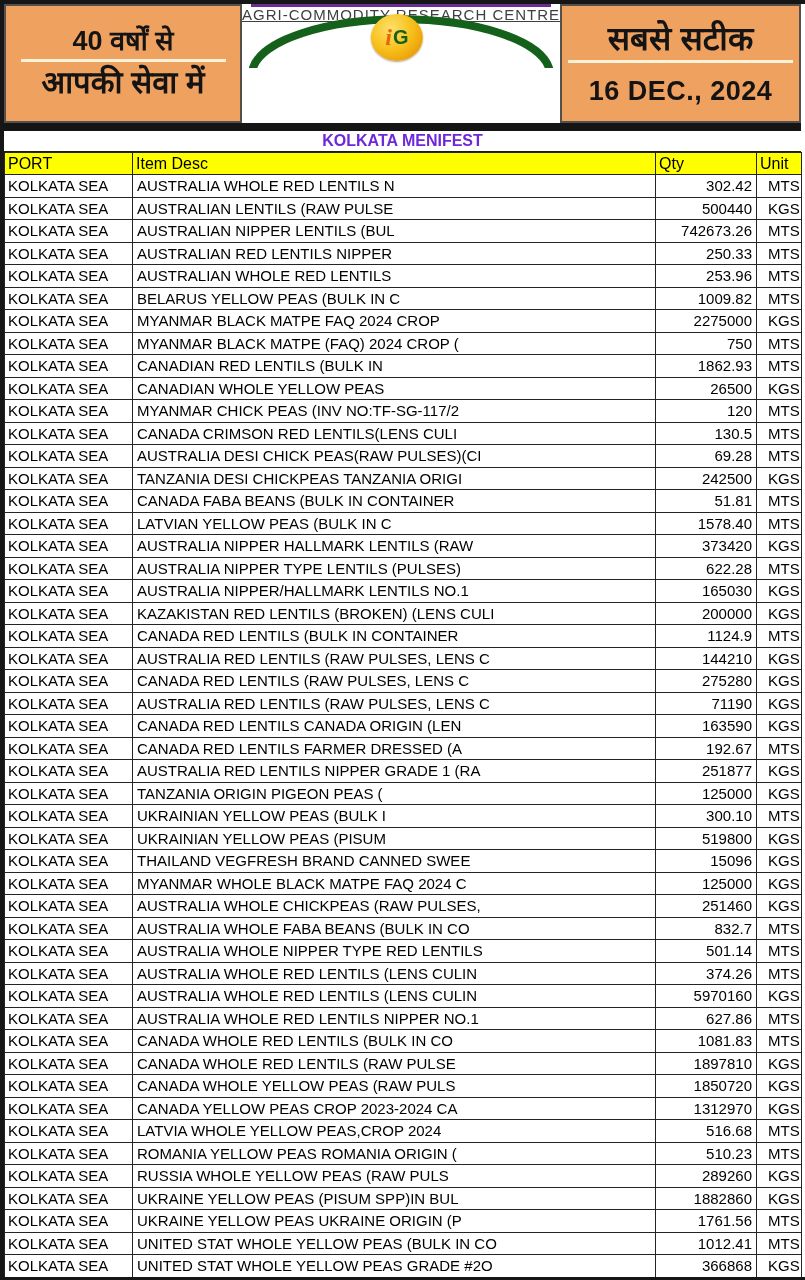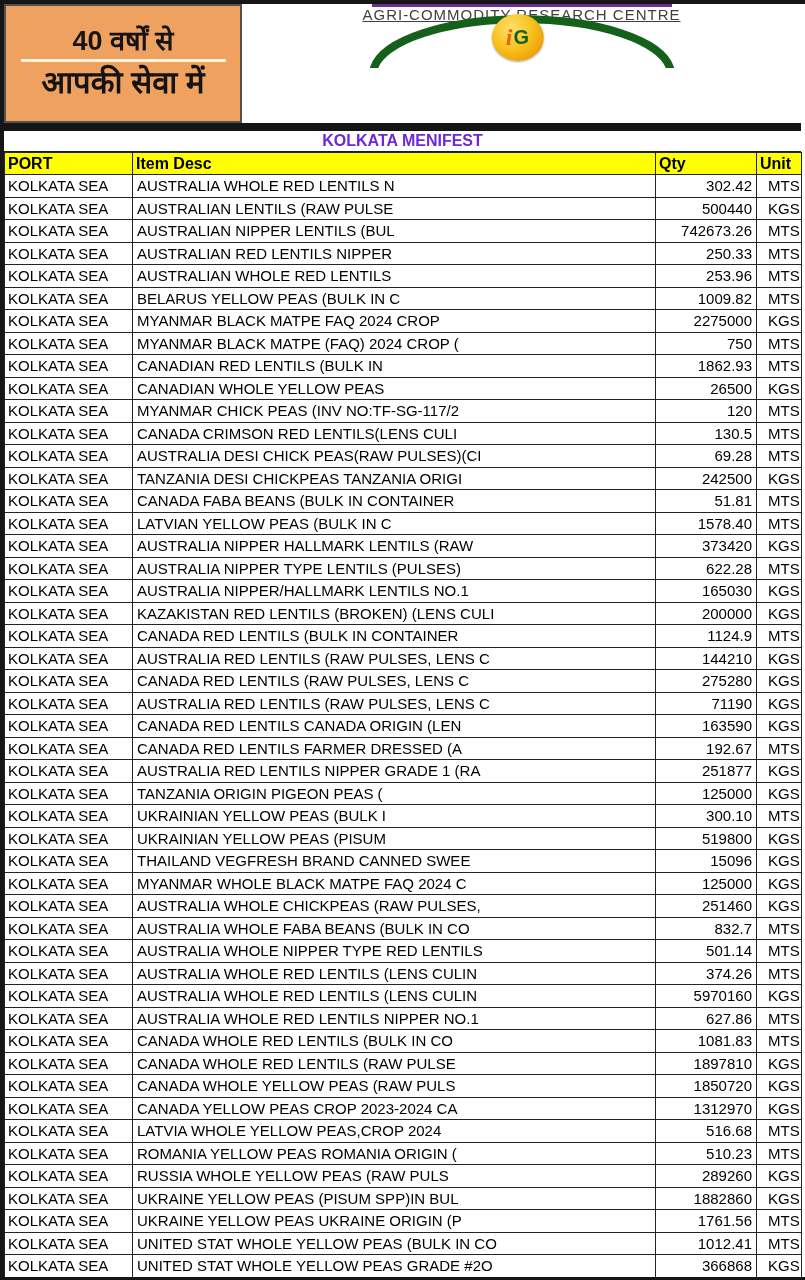--- a/index.html
+++ b/index.html
@@ -88,21 +88,21 @@
   .manifest col.c-unit { width: 45px; }
   .manifest th, .manifest td {
     border: 1.5px solid #242424;
     font-size: 15px; color: #000;
     white-space: nowrap; overflow: hidden;
     padding: 0 3px;
     vertical-align: middle;
   }
   .manifest thead tr { height: 22px; }
   .manifest thead th {
-    background: #ffff00; text-align: left; font-size: 16px; font-weight: bold;
+    background: #ffff00; text-align: left; font-size: 16px; font-weight: normal;
   }
   .manifest tbody tr { height: 22.5px; }
   .manifest td.col-port { padding-left: 3px; }
   .manifest td.col-item { padding-left: 4px; }
   .manifest td.col-qty  { text-align: right; padding-right: 4px; }
   .manifest td.col-unit { padding-left: 11px; }
 </style>
 </head>
 <body>
 
@@ -121,20 +121,25 @@
         <path d="M 5 58 A 149 55 0 0 1 301 58" fill="none" stroke="#15611b" stroke-width="8" stroke-linecap="round"></path>
       </svg>
       <div class="brand-badge">
         <span class="badge-i">i</span>
           <span class="badge-g">G</span>
       </div>
       <div class="purple-rule"></div>
       <div class="brand-subtitle">AGRI-COMMODITY RESEARCH CENTRE</div>
     </div>
 
+    <div class="orange-block date-block">
+      <div class="slogan-line">सबसे सटीक</div>
+      <div class="cream-rule rule-right"></div>
+      <div class="date-line">16 DEC., 2024</div>
+    </div>
 
   </div>
 
   <div class="divider-bar"></div>
 
   <div class="report-title">KOLKATA MENIFEST</div>
 
   <table class="manifest">
     <colgroup>
       <col class="c-port">

